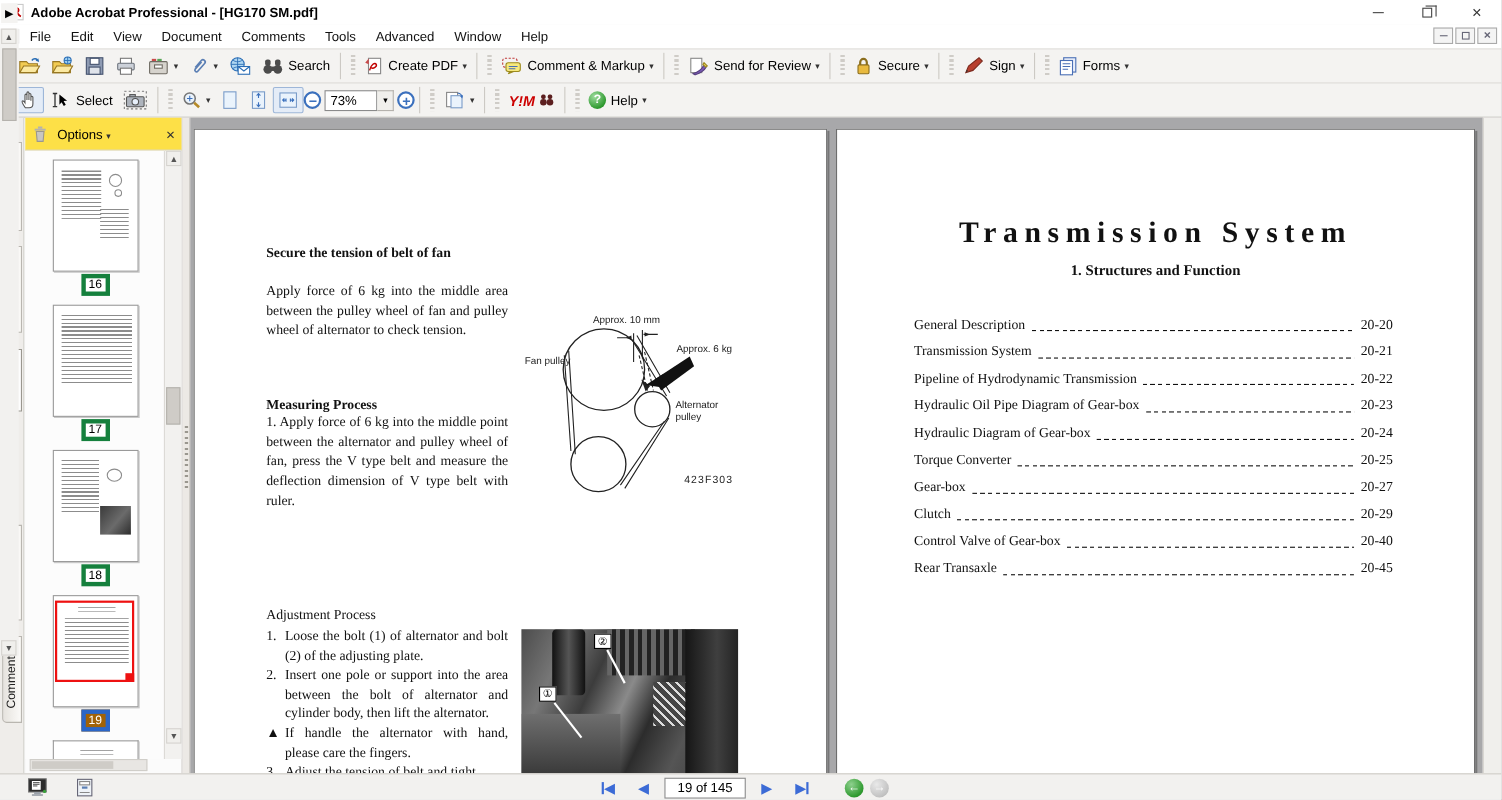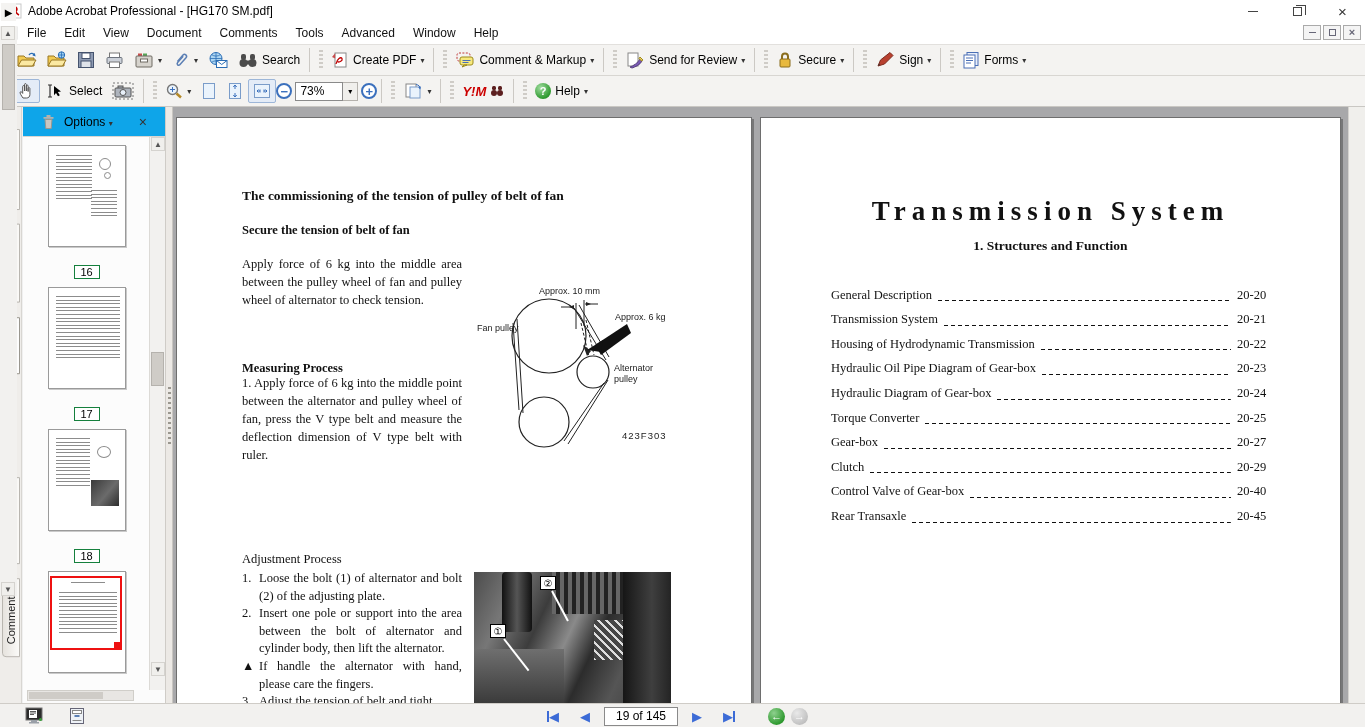--- a/index.html
+++ b/index.html
@@ -3,21 +3,21 @@
 <meta charset="utf-8">
 <style>
   * { margin:0; padding:0; box-sizing:border-box; }
   html,body { width:1365px; height:727px; overflow:hidden; background:#e8e8e8;
               font-family:"Liberation Sans", sans-serif; }
   #app { position:relative; width:1365px; height:727px; background:#f0f0f0; }
 
   
   #titlebar { position:absolute; left:0; top:0; width:1365px; height:22px; background:#fff;
               display:flex; align-items:center; padding-left:6px; font-size:12px; color:#000; }
-  #titlebar .title { margin-left:6px; }
+  #titlebar .title { margin-left:6px;font-weight:bold; }
   .wincontrols { position:absolute; right:0; top:0; height:22px; display:flex; }
   .wincontrols .wbtn { width:45px; height:22px; display:flex; align-items:center; justify-content:center; color:#444; font-size:13px; }
   .glyph-min { width:10px; height:1px; background:#444; }
   .glyph-restore { width:9px; height:9px; border:1px solid #444; position:relative; background:#fff; }
   .glyph-restore:before { content:""; position:absolute; left:2px; top:-3px; width:9px; height:9px; border:1px solid #444; border-left:none; border-bottom:none; }
   .glyph-close { font-size:15px; line-height:1; color:#333; }
 
   
   #menubar { position:absolute; left:0; top:22px; width:1365px; height:22px; background:#fff;
              display:flex; align-items:center; font-size:12px; padding-left:4px; }
@@ -50,26 +50,26 @@
   
   #navtabs { position:absolute; left:0; top:107px; width:22px; height:596px; background:#efedea;
              display:flex; flex-direction:column; align-items:center; padding-top:22px; border-right:1px solid #d8d6d2; }
   .navtab { writing-mode:vertical-rl; transform:rotate(180deg); font-size:11px; color:#222;
             background:linear-gradient(90deg,#fbfaf8,#e6e3de); border:1px solid #b9b6b0;
             border-radius:0 4px 4px 0; padding:12px 2px; margin-bottom:14px; }
   .navtab.active { background:#fdfdfd; border-color:#9a978f; }
   .navtab-spacer { flex:1; }
 
   #thumb-panel { position:absolute; left:23px; top:107px; width:143px; height:596px; background:#fbfbfb; border-right:1px solid #cfccc7; }
-  #panel-header { position:absolute; left:0; top:0; width:100%; height:30px; background:#0ea5e9; border-bottom:1px solid #d8d6d2;
-                  display:flex; align-items:center; font-size:12px; padding:0 18px; gap:8px; }
+  #panel-header { position:absolute; left:0; top:0; width:100%; height:30px; background:#fde047; border-bottom:1px solid #d8d6d2;
+                  display:flex; align-items:center; font-size:12px; padding:0 6px; gap:8px; }
   #panel-header .hdr-close { margin-left:auto; font-size:14px; color:#333; }
   #thumb-list { position:absolute; left:0; top:30px; width:127px; height:553px; overflow:hidden; background:#fcfcfc; }
   .thumb { position:relative; width:78px; margin:8px auto 2px; height:102px; background:#fff; border:1px solid #9a9a9a; box-shadow:1px 1px 0 #c9c9c9; }
-  .thumb-label { width:26px; margin:18px auto 6px; text-align:center; font-size:11px; border:1px solid #15803d; background:#fff; color:#000; }
+  .thumb-label { width:26px; margin:2px auto 6px; text-align:center; font-size:11px; border:4px solid #15803d; background:#fff; color:#000; }
   .thumb-label.selected { background:#a16207; color:#fff; border-color:#2a66c8; }
   .tlines { position:absolute; background:repeating-linear-gradient(180deg,#8c8c8c 0 1px,transparent 1px 3.6px); }
   .mini-circle { position:absolute; border:1px solid #8c8c8c; border-radius:50%; }
   .mini-photo { position:absolute; background:linear-gradient(130deg,#3a3a3a,#6b6b6b 55%,#2d2d2d); }
   .view-rect { position:absolute; left:1px; top:4px; width:72px; height:74px; border:2px solid #ee1111; }
   .view-rect:after { content:""; position:absolute; right:-2px; bottom:-2px; width:8px; height:8px; background:#ee1111; }
   #panel-vscroll { position:absolute; right:0; top:30px; width:16px; height:553px; background:#f2f1ef; border-left:1px solid #dcdad6; }
   #panel-hscroll { position:absolute; left:4px; bottom:2px; width:107px; height:11px; background:#e8e6e3; border:1px solid #d0cec9; }
   #panel-hscroll .hthumb { position:absolute; left:1px; top:1px; width:70%; height:7px; background:#cfccc7; }
   .scroll-arrow { width:14px; height:14px; display:flex; align-items:center; justify-content:center; font-size:8px; color:#555; background:#f0efec; border:1px solid #d5d3cf; }
@@ -481,21 +481,20 @@
       </div>
   </div>
 
   <div id="splitter">
       <span class="dots"></span>
     </div>
 
   <div id="canvas">
 
     <div id="page-left" class="page doc">
-      <div id="lp-heading">The commissioning of the tension of pulley of belt of fan</div>
       <div id="lp-sub">Secure the tension of belt of fan</div>
       <div class="lp-col" style="top:137px;">Apply force of 6 kg into the middle area between the pulley wheel of fan and pulley wheel of alternator to check tension.</div>
       <div id="lp-measuring-title">Measuring Process</div>
       <div class="lp-col" style="top:256px;">1. Apply force of 6 kg into the middle point between the alternator and pulley wheel of fan, press the V type belt and measure the deflection dimension of V type belt with ruler.</div>
       <div id="lp-adjust-title">Adjustment Process</div>
       <div class="lp-col" style="top:452px; line-height:17.6px;">
         <div class="adj-item">
             <span class="marker">1.</span>
             <span class="atext">Loose the bolt (1) of alternator and bolt (2) of the adjusting plate.</span>
           </div>
@@ -556,21 +555,21 @@
             <span>General Description</span>
             <span class="leader"></span>
             <span class="toc-page">20-20</span>
           </div>
         <div class="toc-row">
             <span>Transmission System</span>
             <span class="leader"></span>
             <span class="toc-page">20-21</span>
           </div>
         <div class="toc-row">
-            <span>Housing of Hydrodynamic Transmission</span>
+            <span>Pipeline of Hydrodynamic Transmission</span>
             <span class="leader"></span>
             <span class="toc-page">20-22</span>
           </div>
         <div class="toc-row">
             <span>Hydraulic Oil Pipe Diagram of Gear-box</span>
             <span class="leader"></span>
             <span class="toc-page">20-23</span>
           </div>
         <div class="toc-row">
             <span>Hydraulic Diagram of Gear-box</span>

